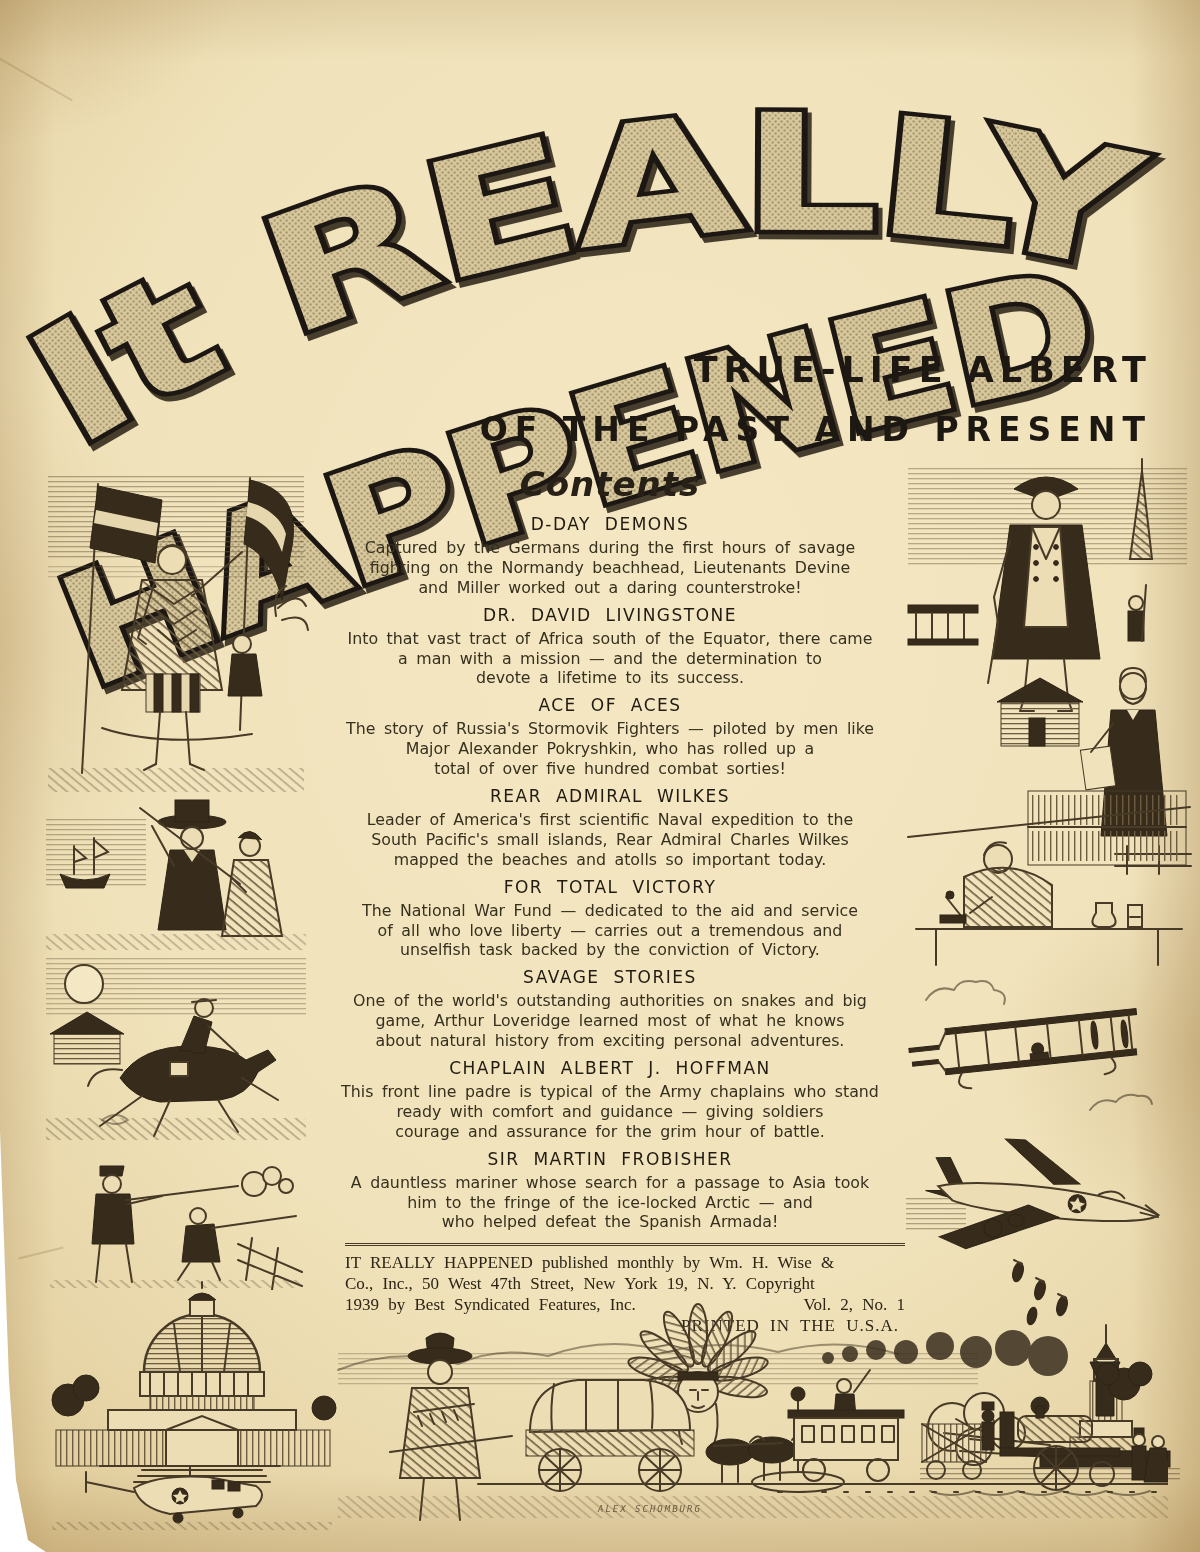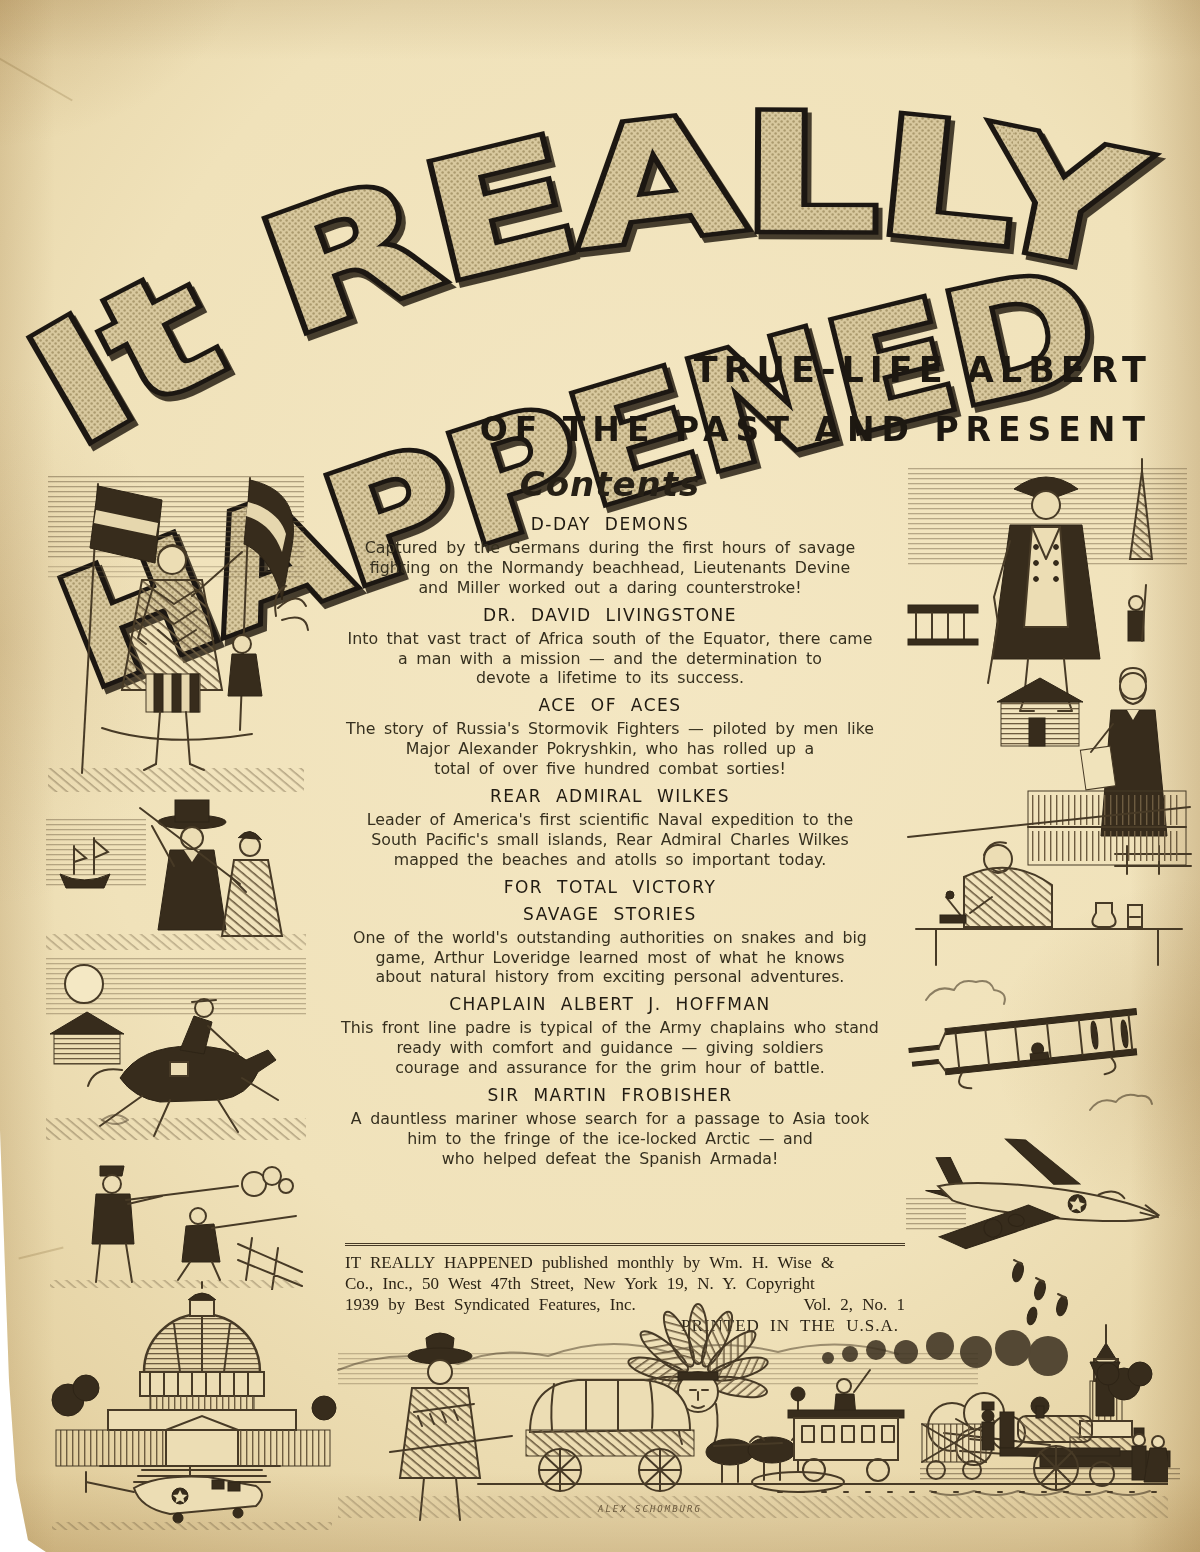--- a/index.html
+++ b/index.html
@@ -109,20 +109,23 @@
 total of over five hundred combat sorties!</p>
     </div>
     <div class="entry">
       <h2 class="entry-title">REAR ADMIRAL WILKES</h2>
       <p class="entry-desc">Leader of America's first scientific Naval expedition to the
 South Pacific's small islands, Rear Admiral Charles Wilkes
 mapped the beaches and atolls so important today.</p>
     </div>
     <div class="entry">
       <h2 class="entry-title">FOR TOTAL VICTORY</h2>
+      <p class="entry-desc">The National War Fund — dedicated to the aid and service
+of all who love liberty — carries out a tremendous and
+unselfish task backed by the conviction of Victory.</p>
     </div>
     <div class="entry">
       <h2 class="entry-title">SAVAGE STORIES</h2>
       <p class="entry-desc">One of the world's outstanding authorities on snakes and big
 game, Arthur Loveridge learned most of what he knows
 about natural history from exciting personal adventures.</p>
     </div>
     <div class="entry">
       <h2 class="entry-title">CHAPLAIN ALBERT J. HOFFMAN</h2>
       <p class="entry-desc">This front line padre is typical of the Army chaplains who stand

